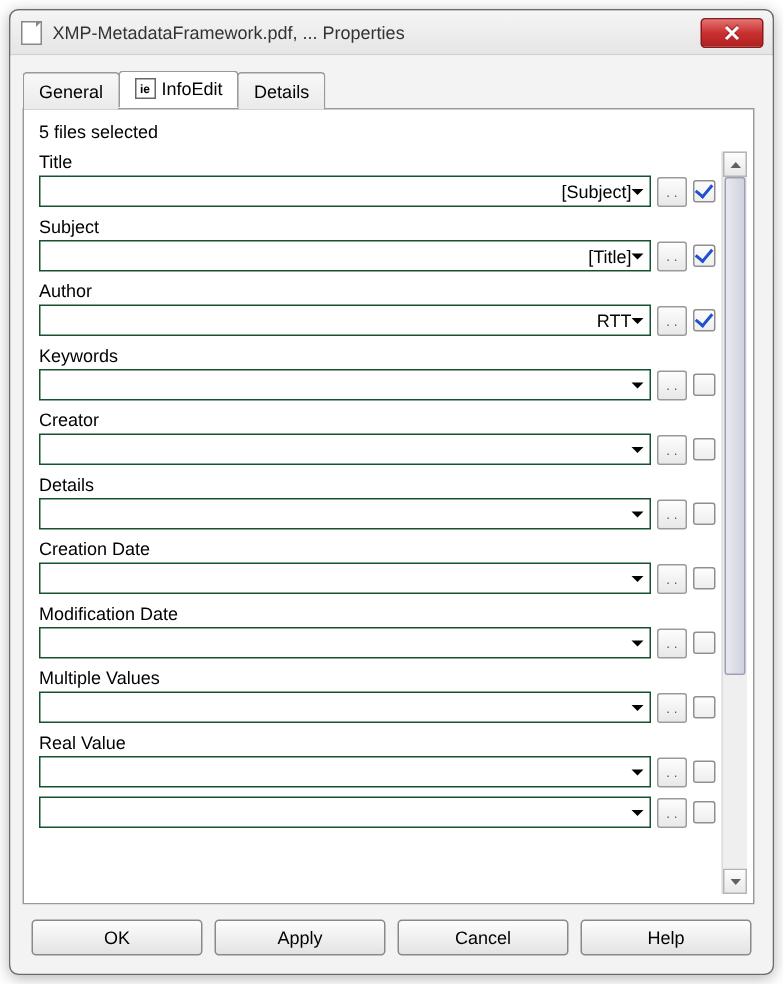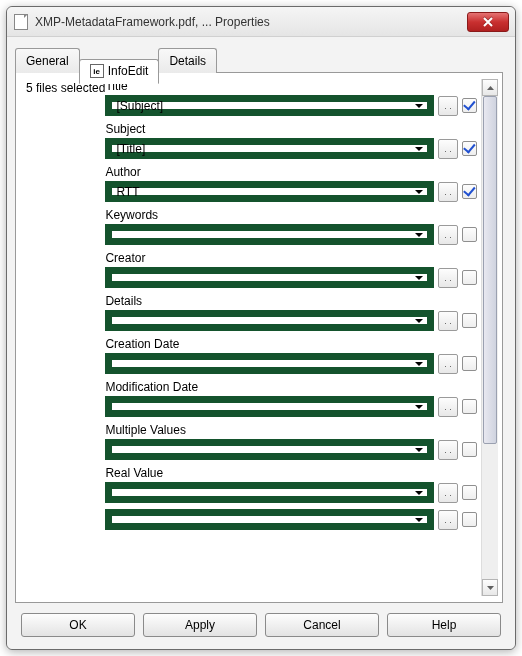--- a/index.html
+++ b/index.html
@@ -82,42 +82,42 @@
     cursor: pointer;
     display: flex;
     align-items: center;
     gap: 4px;
     position: relative;
     top: 1px;
   }
   .tab.active {
     background: #fff;
     border-bottom: 1px solid #fff;
-    top: 12px;
+    top: 0;
     padding-bottom: 5px;
     z-index: 3;
   }
   .tab-icon {
     width: 14px; height: 14px;
     border: 1px solid #666;
     background: #fff;
     font-size: 8px;
     display: flex;
     align-items: center;
     justify-content: center;
     font-weight: bold;
   }
   
   .tabpanel {
     flex: 1;
     border: 1px solid #999;
     background: #fff;
     padding: 6px 4px 6px 10px;
     display: flex;
-    flex-direction: row;
+    flex-direction: column;
     min-height: 0;
   }
   
   .status-line { padding: 2px 0 6px 0; }
   
   .scroll-wrap {
     flex: 1;
     display: flex;
     min-height: 0;
   }
@@ -152,27 +152,28 @@
     border: 1px solid #9aa0b0;
     border-radius: 2px;
   }
   
   .field-group { margin-bottom: 6px; }
   .field-label { margin-bottom: 2px; display: block; cursor: default; }
   .field-row { display: flex; align-items: center; gap: 4px; }
   .combo {
     flex: 1;
     height: 21px;
-    border: 7px solid #14532d;
+    border: 1px solid #14532d;
     background: #fff;
     display: flex;
     align-items: center;
     padding: 0 4px;
     position: relative;
     cursor: pointer;
+    text-align: right;
   }
   .combo-value { flex: 1; white-space: nowrap; overflow: hidden; }
   .combo-arrow {
     width: 0; height: 0;
     border-left: 4px solid transparent;
     border-right: 4px solid transparent;
     border-top: 4px solid #000;
   }
   .action-btn {
     width: 20px; height: 20px;

